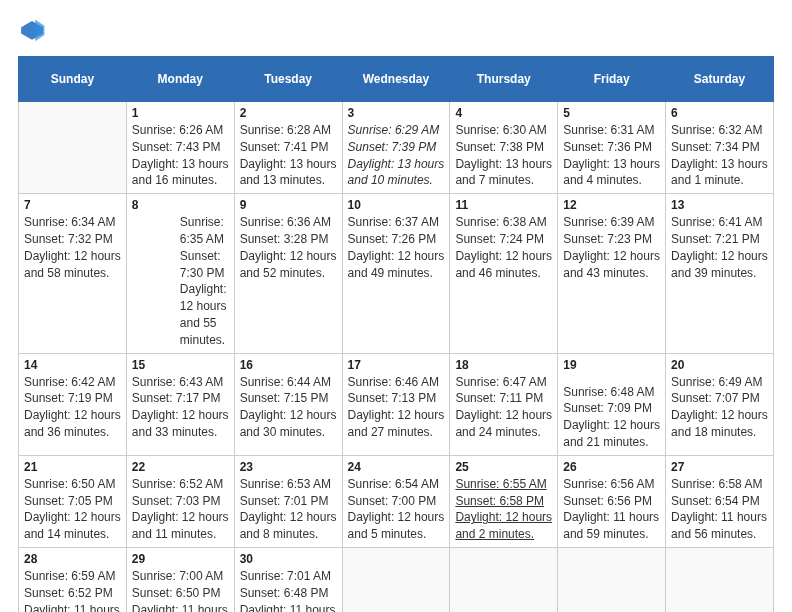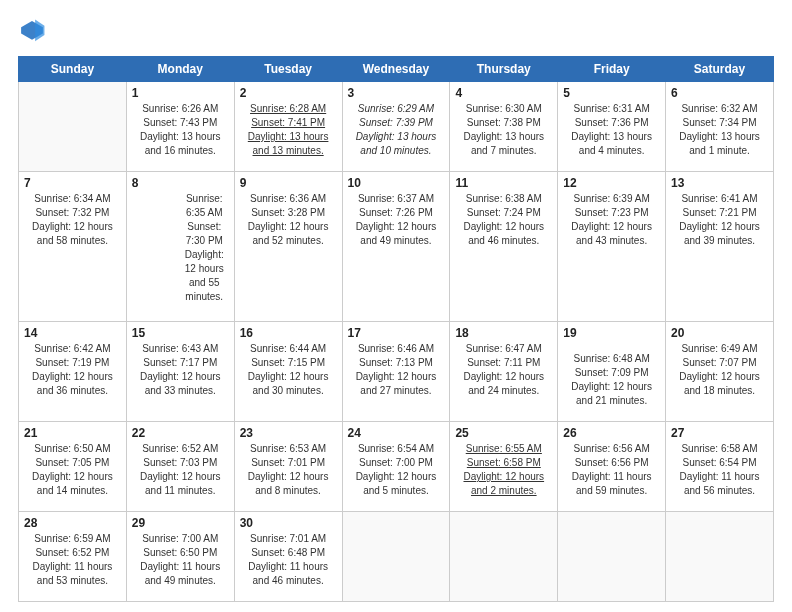--- a/index.html
+++ b/index.html
@@ -57,44 +57,43 @@
       flex: 1;
       border: 1px solid #ccc;
       border-collapse: collapse;
       width: 100%;
       table-layout: fixed;
     }
     .calendar th {
       background-color: #2e6db4;
       color: #fff;
       text-align: center;
-      padding: 5px 3px;
+      padding: 15px 3px;
       font-size: 12px;
       font-weight: bold;
       border: 1px solid #2e6db4;
     }
     .calendar td {
       border: 1px solid #ccc;
       vertical-align: top;
       padding: 4px 5px;
       font-size: 9.5px;
       color: #333;
       height: 82px;
     }
     .day-number {
       font-size: 12px;
       font-weight: bold;
       margin-bottom: 2px;
       color: #222;
     }
     .cell-info {
-      font-size: 10px;
+      font-size: 12px;
       line-height: 1.4;
       color: #333;
-      text-align: center;
     }
     .empty-cell {
       background: #f9f9f9;
     }
     table {
       width: 100%;
       border-collapse: collapse;
     }
   </style>
 </head>
@@ -135,21 +134,21 @@
           <td class="empty-cell"></td>
           <td>
             <div class="day-number">1</div>
             <div class="cell-info" style="white-space: pre-line;">Sunrise: 6:26 AM
 Sunset: 7:43 PM
 Daylight: 13 hours
 and 16 minutes.</div>
           </td>
           <td>
             <div class="day-number">2</div>
-            <div class="cell-info" style="white-space: pre-line; text-decoration: underline;">Sunrise: 6:28 AM
+            <div class="cell-info" style="white-space: pre-line;">Sunrise: 6:28 AM
 Sunset: 7:41 PM
 Daylight: 13 hours
 and 13 minutes.</div>
           </td>
           <td>
             <div class="day-number">3</div>
             <div class="cell-info" style="white-space: pre-line; font-style: italic;">Sunrise: 6:29 AM
 Sunset: 7:39 PM
 Daylight: 13 hours
 and 10 minutes.</div>

